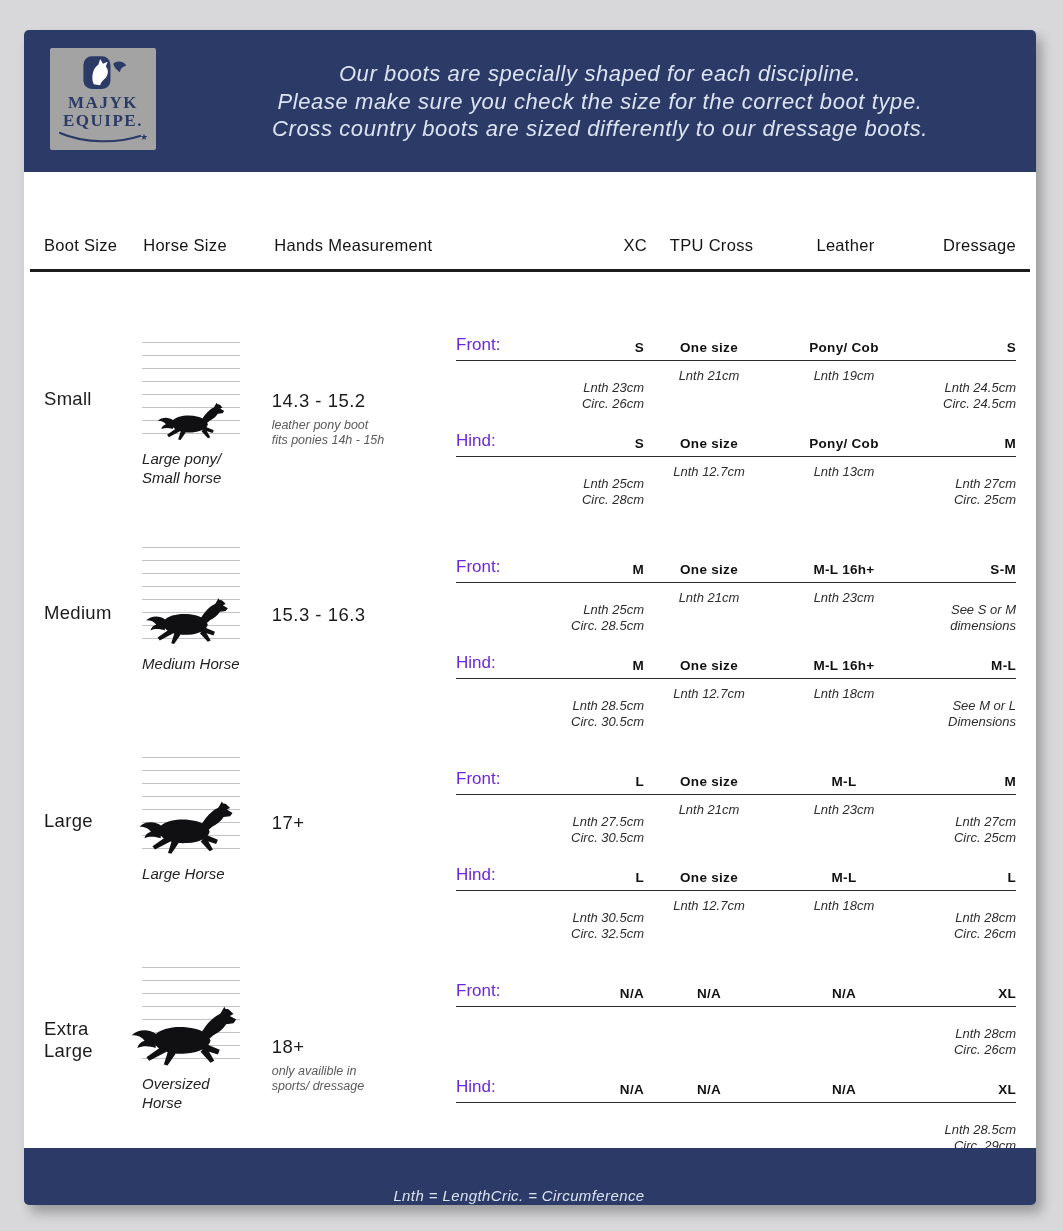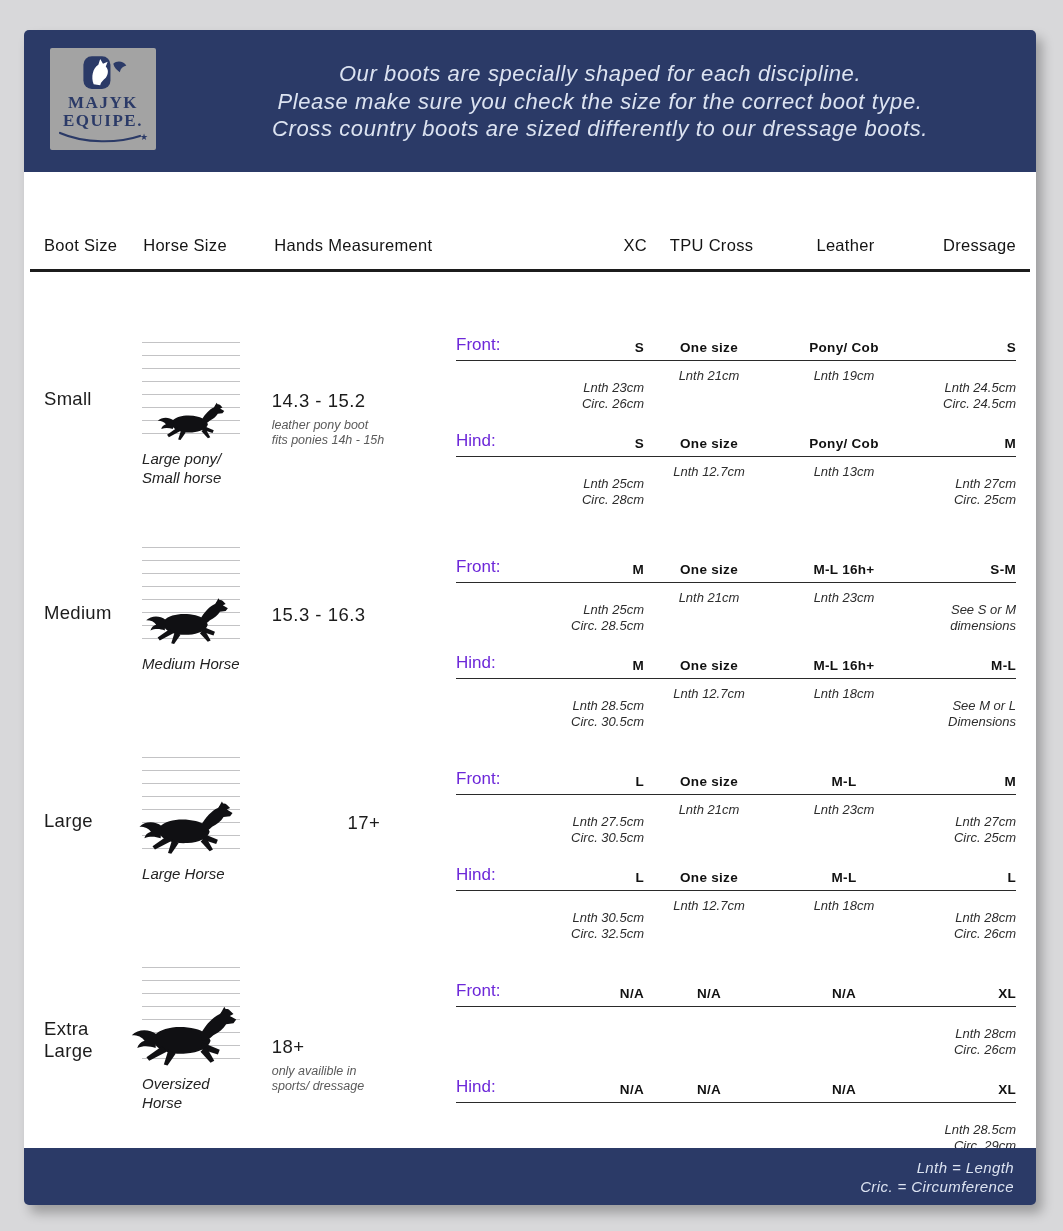--- a/index.html
+++ b/index.html
@@ -96,21 +96,21 @@
     color:#222; margin-top:3px; white-space:pre-line;
   }
   .handscol { width:200px; padding-left:12px; }
   .hands-val { font-size:18.5px; color:#1c1c1c; letter-spacing:0.5px; }
   .hands-note {
     font-style:italic; font-size:12.5px; line-height:15px;
     color:#5a5a5a; margin-top:6px; white-space:pre-line;
   }
   .r0 .handscol { padding-top:62px; }
   .r1 .handscol { padding-top:54px; }
-  .r2 .handscol { padding-top:50px;text-align:center; }
+  .r2 .handscol { padding-top:50px; }
   .r3 .handscol { padding-top:62px; }
   
   .subtables { width:560px; }
   .subrow { margin-bottom:12px; }
   .subhead {
     display:flex; align-items:flex-end;
     padding-bottom:5px;
     border-bottom:1.5px solid #2a2a2a;
   }
   .subdims { display:flex; padding-top:7px; min-height:47px; }
@@ -123,21 +123,21 @@
   .b { font-weight:bold; font-size:13.5px; color:#111; letter-spacing:0.3px; }
   .r { text-align:right;margin-top:12px; }
   .c { text-align:center; }
   .d {
     font-style:italic; font-size:13px; line-height:16px; color:#2d2d2d;
     white-space:pre-line;
   }
   
   .band-bot {
     height:57px;
-    display:flex; flex-direction:column; justify-content:center;
+    display:flex; justify-content:center;
     align-items:flex-end; padding-right:22px;
     font-style:italic; font-size:15px; line-height:19px;
     color:#dce3f1; letter-spacing:0.4px;
   }
 </style>
 </head>
 <body>
 
 <svg width="0" height="0" style="position:absolute">
   <defs>

